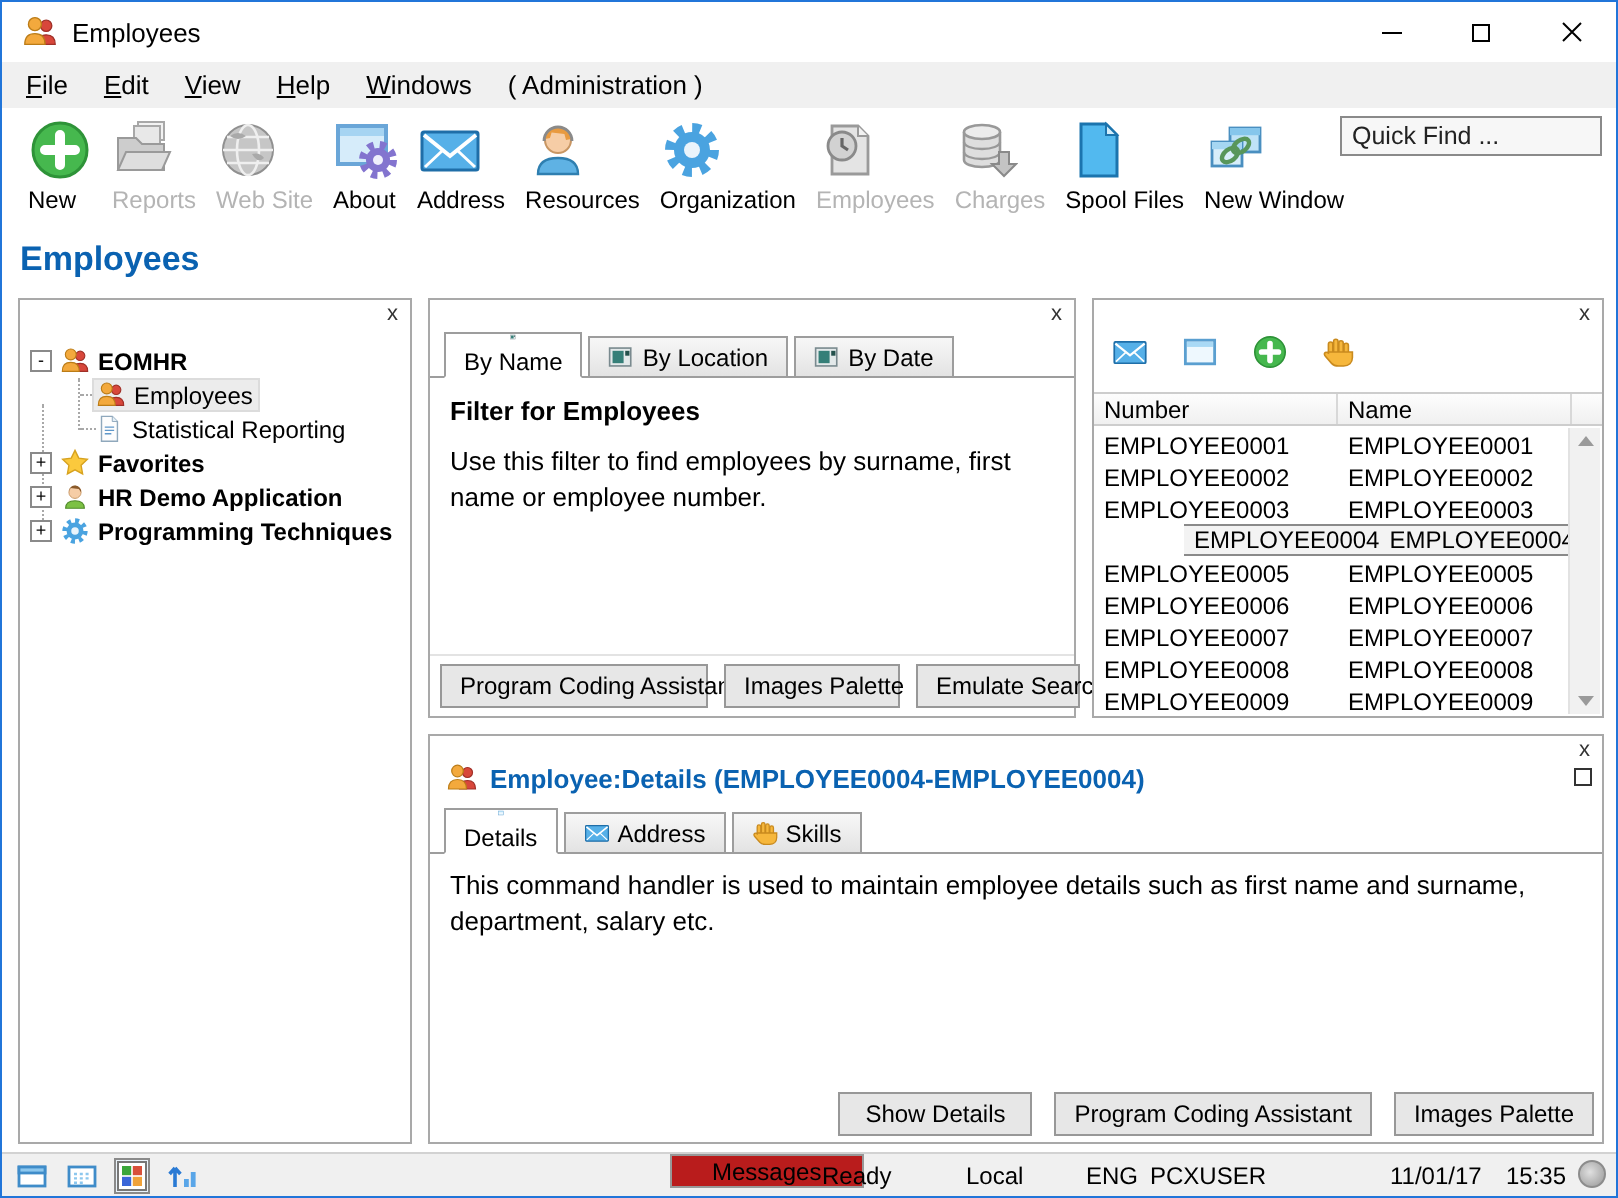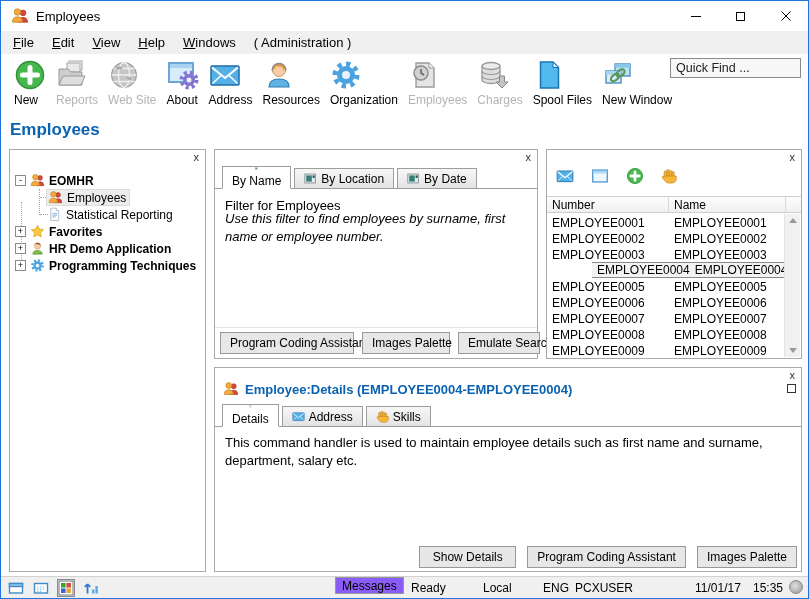--- a/index.html
+++ b/index.html
@@ -59,22 +59,22 @@
   .guide-h{position:absolute;border-top:1px dotted #a8a8a8;height:0;z-index:1;}
 
   
   .tabstrip{position:absolute;left:0;right:0;display:flex;align-items:flex-end;border-bottom:1px solid #9d9d9d;padding-left:7px;height:24px;}
   .tab{margin-bottom:-1px;margin-right:3px;height:21px;display:flex;align-items:center;gap:4px;padding:0 9px;
     border:1px solid #9d9d9d;background:linear-gradient(#f7f7f7,#e3e3e3);font-size:12px;white-space:nowrap;}
   .tab svg{width:13px;height:13px;}
   .tab.active{background:#fff;border-bottom:1px solid #fff;height:23px;flex-direction:column;}
 
   
-  .filter-heading{position:absolute;left:10px;top:48px;font-size:13px;font-weight:normal;text-align:right;}
-  .filter-desc{position:absolute;left:10px;top:60px;width:306px;font-size:13px;line-height:1.35;font-style:italic;}
+  .filter-heading{position:absolute;left:10px;top:48px;font-size:13px;font-weight:bold;text-align:right;}
+  .filter-desc{position:absolute;left:10px;top:72px;width:306px;font-size:13px;line-height:1.35;}
   .panel-footer{position:absolute;left:0;right:0;bottom:0;height:31px;display:flex;align-items:center;gap:8px;
     padding:0 5px;border-top:1px solid #e3e3e3;background:#fff;}
   .btn{height:22px;background:#e7e7e7;border:1px solid #989898;font-family:"Liberation Sans",sans-serif;
     font-size:12px;padding:0 9px;white-space:nowrap;color:#000;}
 
   
   .list-toolbar{position:absolute;left:9px;top:17px;display:flex;align-items:center;gap:17px;}
   .list-toolbar svg{width:18px;height:18px;}
   .table-header{position:absolute;left:0;right:0;top:46px;height:17px;display:flex;font-size:12px;
     border-top:1px solid #cdcdcd;border-bottom:1px solid #cdcdcd;background:linear-gradient(#fdfdfd,#f0f0f0);}
@@ -102,22 +102,22 @@
   .btn.w1{min-width:97px;}
   .btn.w2{min-width:155px;}
   .btn.w3{min-width:86px;}
 
   
   .statusbar{position:absolute;left:0;bottom:0;width:100%;height:22px;background:#f0f0f0;border-top:1px solid #d2d2d2;font-size:12px;}
   .sb-icons{position:absolute;left:6px;top:2px;display:flex;gap:7px;align-items:center;}
   .sb-icons .sbi{border:1px solid transparent;}
   .sb-icons .sbi.pressed{border:1px solid #8a8a8a;background:#eaf2f9;}
   .sb-icons svg{width:16px;height:16px;}
-  .messages-btn{position:absolute;left:334px;top:0;height:17px;min-width:58px;background:#8b5cf6;border:1px solid #989898;
-    font-family:"Liberation Sans",sans-serif;font-size:12px;padding:0 6px;}
+  .messages-btn{position:absolute;left:334px;top:0;height:17px;min-width:58px;background:#b91c1c;border:1px solid #989898;
+    font-family:"Liberation Sans",sans-serif;font-size:12px;padding:0 20px;}
   .sb-text{position:absolute;top:4px;white-space:nowrap;}
   .sb-ready{left:410px;} .sb-local{left:482px;} .sb-lang{left:542px;} .sb-user{left:574px;}
   .sb-date{left:694px;} .sb-time{left:752px;}
   .sb-ball{position:absolute;right:5px;top:3px;width:14px;height:14px;border-radius:50%;
     background:radial-gradient(circle at 5px 5px,#e0e0e0,#969696);border:1px solid #8c8c8c;}
 </style>
 </head>
 <body>
 
 <svg width="0" height="0" style="position:absolute">

